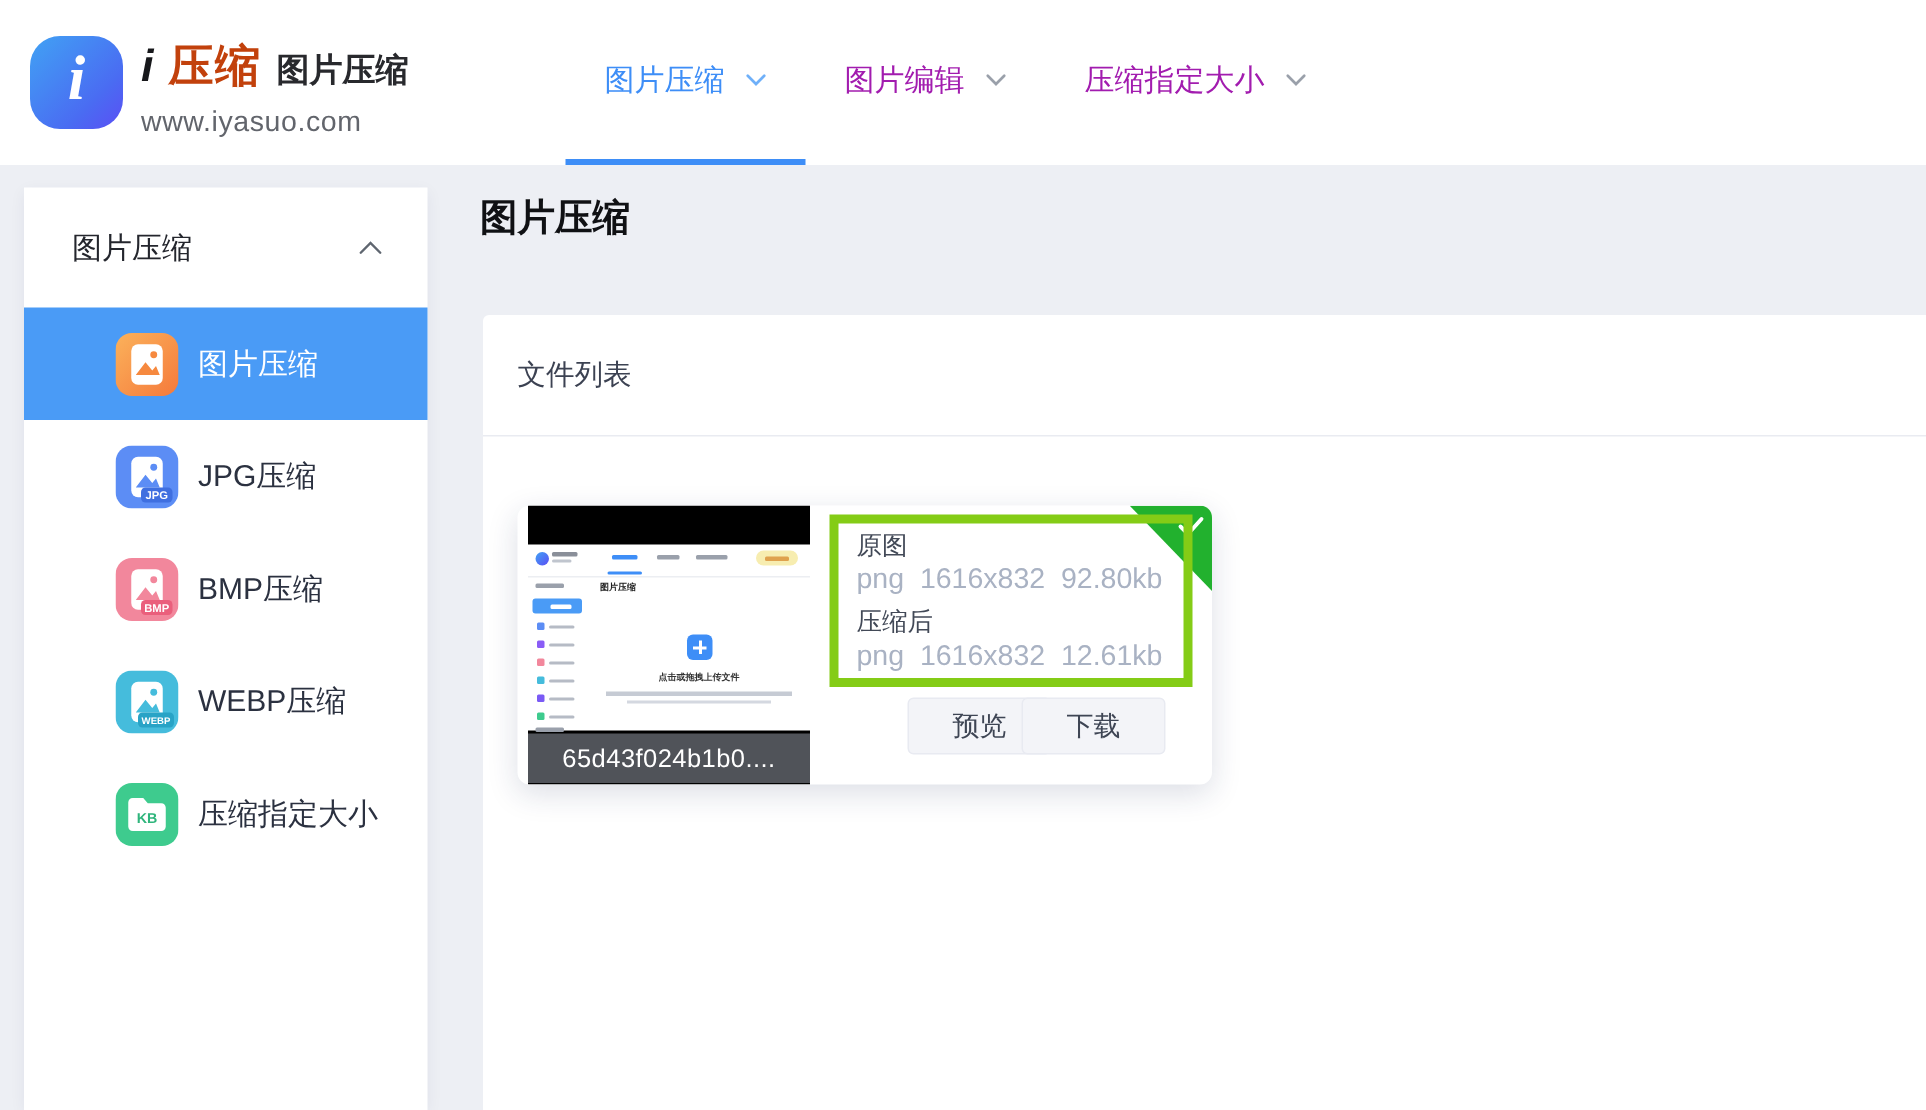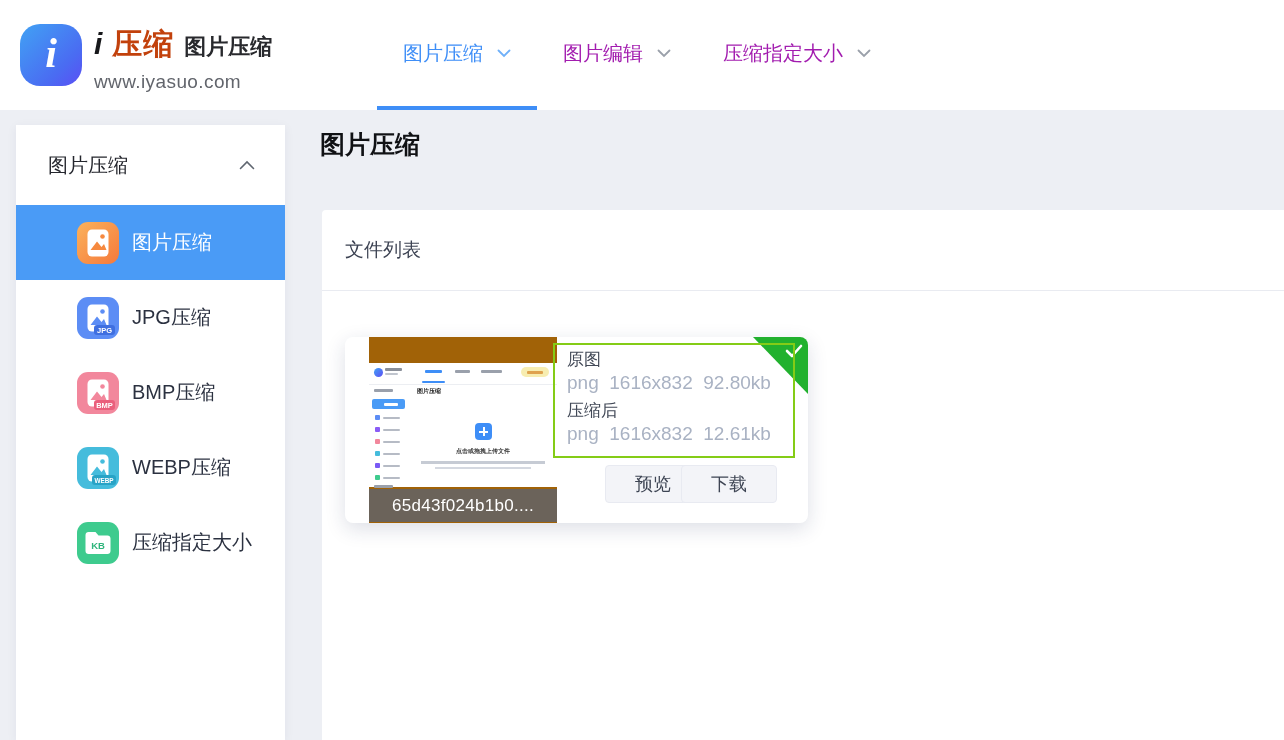--- a/index.html
+++ b/index.html
@@ -66,35 +66,35 @@
     box-shadow:0 6px 20px rgba(25,40,90,.15);
   }
   .ribbon {
     position:absolute; top:0; right:0; width:55px; height:57px;
     background:#22b12e; clip-path:polygon(0 0,100% 0,100% 100%);
     z-index:1; cursor:pointer;
   }
   .ribbon svg { position:absolute; right:5px; top:7px; }
   .redbox {
     position:absolute; left:208px; top:6px; width:242px; height:115px;
-    border:2px solid #84cc16; z-index:2; padding:4px 0 0 12px;
+    border:6px solid #84cc16; z-index:2; padding:4px 0 0 12px;
   }
   .info-label { font-size:17px; color:#424957; line-height:22px; }
   .info-value { font-size:19px; color:#a9b2c3; line-height:24px; white-space:pre; margin-bottom:5px; }
   .btn {
     position:absolute; top:128px; width:96px; height:38px;
     background:#f3f4f8; border:1px solid #e8eaf1; border-radius:4px;
     font-size:18px; color:#3e4554; display:flex; align-items:center; justify-content:center;
     cursor:pointer;
   }
   .btn-preview { left:228px;margin-left:32px; }
   .btn-download { left:336px; }
 
   
-  .thumb { position:absolute; left:24px; top:0; width:188px; height:186px; cursor:pointer; background:#a16207; }
+  .thumb { position:absolute; left:7px; top:0; width:188px; height:186px; cursor:pointer; background:#000000; }
   .shot { position:absolute; left:0; top:26px; width:188px; height:124px; background:#fff; }
   .m-header { position:absolute; left:0; top:0; width:188px; height:20px; }
   .m-dot { position:absolute; left:5px; top:5px; width:9px; height:9px; border-radius:50%;
            background:linear-gradient(135deg,#41a2f4,#5b4ef5); }
   .m-bar { position:absolute; border-radius:1px; }
   .m-divider { position:absolute; left:0; top:21px; width:188px; height:1px; background:#eceef2; }
   .m-side { position:absolute; left:0; top:22px; width:40px; height:102px; }
   .m-active { position:absolute; left:3px; top:14px; width:33px; height:10px; border-radius:2px; background:#4a9bf6; }
   .m-sq { position:absolute; left:6px; width:5px; height:5px; border-radius:1px; }
   .m-row-bar { position:absolute; left:14px; width:17px; height:2px; border-radius:1px; background:#b6bbc5; }

